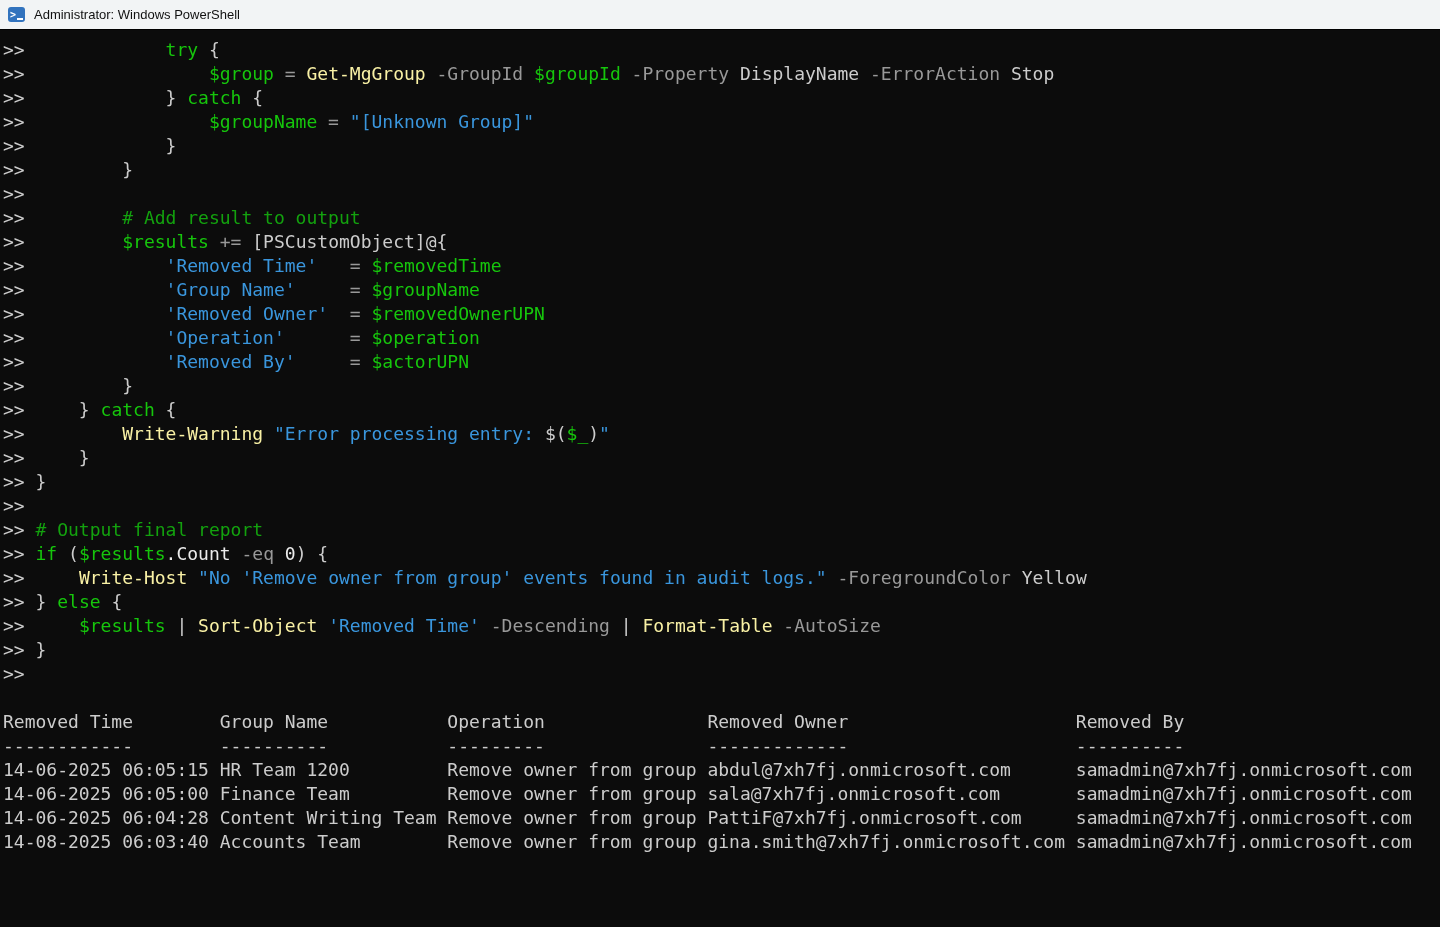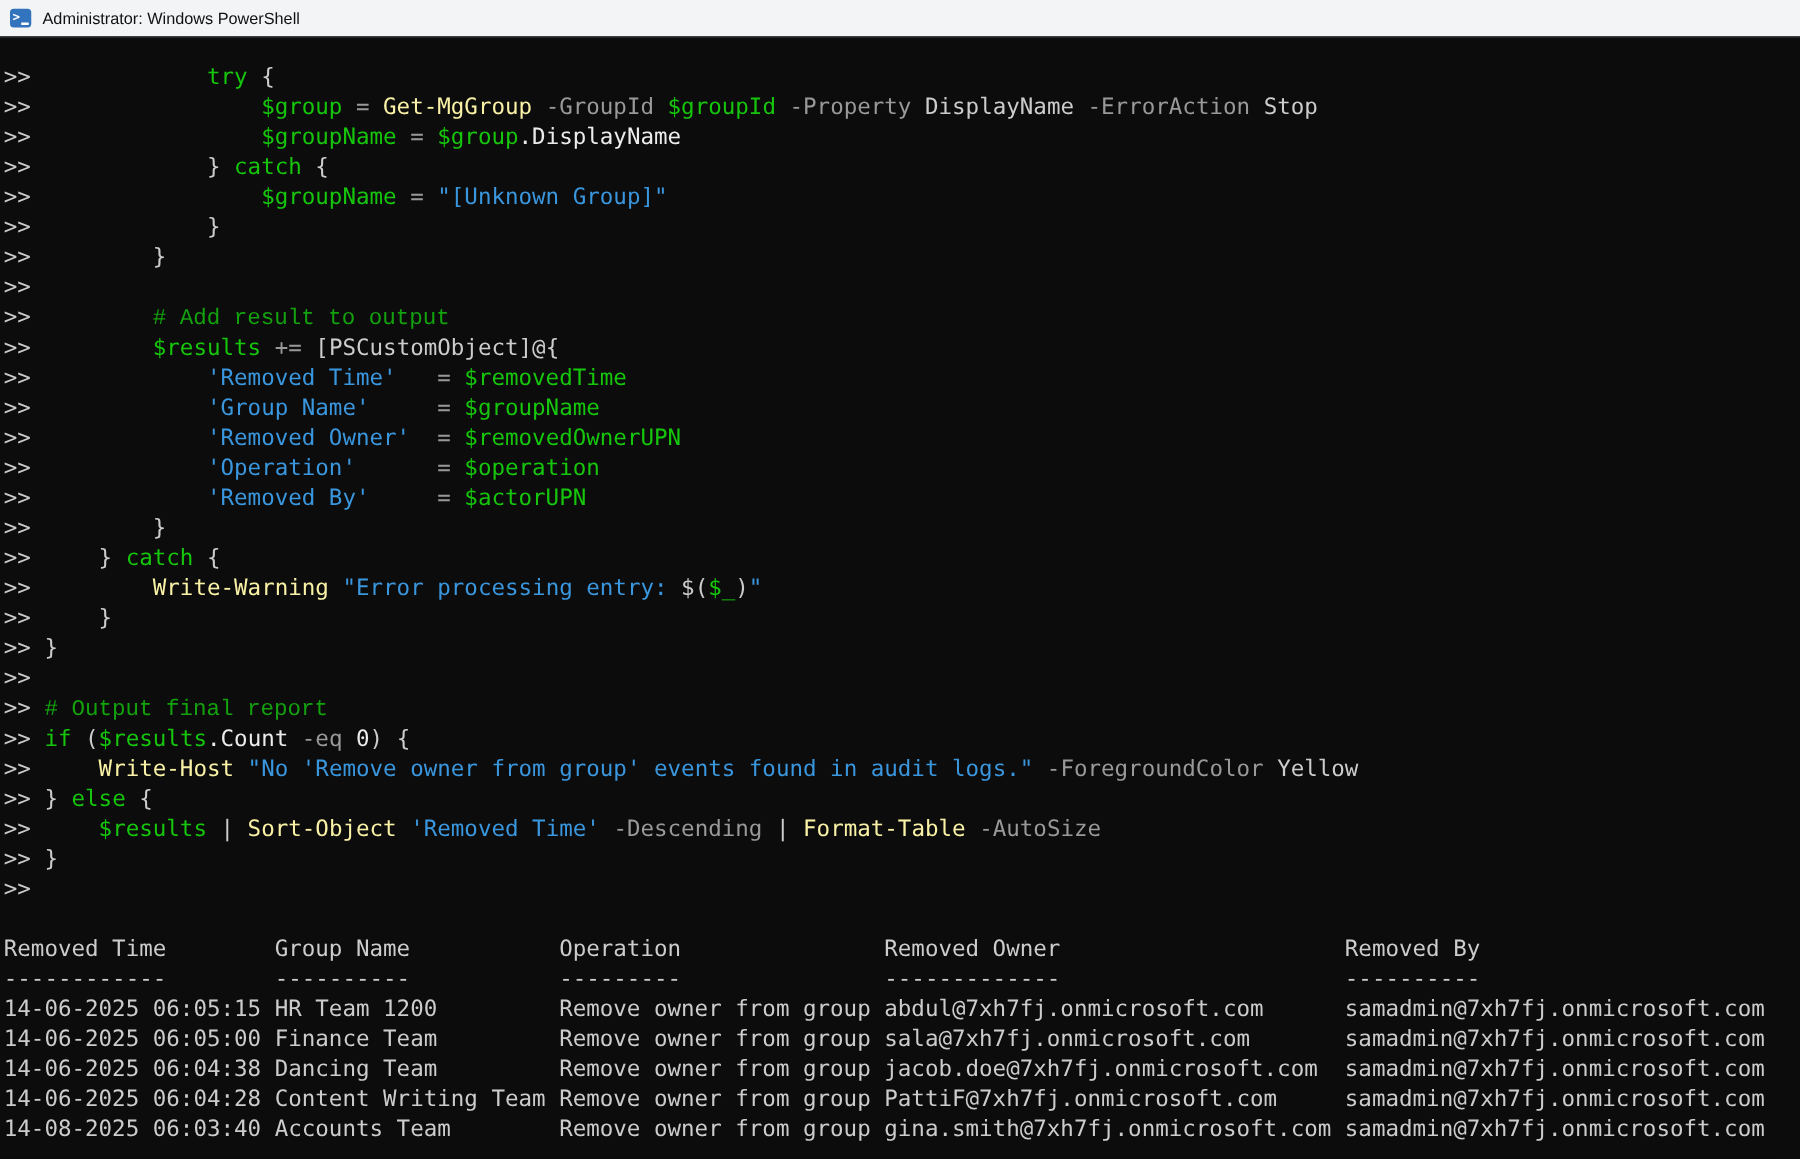--- a/index.html
+++ b/index.html
@@ -27,52 +27,51 @@
     position:absolute;left:2px;top:1px;color:#FFFFFF;
     font:bold 10px/13px "DejaVu Sans Mono",monospace;
   }
   .ps-icon .uscore{
     position:absolute;right:2px;bottom:2px;width:6px;height:2px;background:#FFFFFF;
   }
   .title-text{white-space:nowrap;text-align:center;}
 
   .terminal{
     width:100%;height:897px;background:var(--bg);
-    padding:20px 0 0 3px;
+    padding:8px 0 0 3px;
     font-family:"DejaVu Sans Mono","Liberation Mono",monospace;
     font-size:18px;line-height:24px;color:var(--fg);
     cursor:text;
   }
   .line{white-space:pre;min-height:24px;}
   .tok-d{color:var(--fg);}
   .tok-k{color:var(--kw);}
   .tok-v{color:var(--var);}
   .tok-c{color:var(--cmd);}
   .tok-s{color:var(--str);}
-  .tok-cm{color:var(--cmt);font-family:Liberation Mono, monospace;}
+  .tok-cm{color:var(--cmt);}
   .tok-pr{color:var(--par);}
   .tok-o{color:var(--op);}
   .tok-m{color:var(--mem);}
   .tok-n{color:var(--mem);}
 </style>
 </head>
 <body>
 
 <div class="titlebar">
   <span class="ps-icon" style="background: rgb(50, 115, 190);">
     <span class="chev">&gt;</span>
       <span class="uscore"></span>
   </span>
   <span class="title-text">Administrator: Windows PowerShell</span>
 </div>
 
 <div class="terminal" id="terminal">
     <div class="line"><span class="tok-d">&gt;&gt; </span><span class="tok-d">            </span><span class="tok-k">try</span><span class="tok-d"> {</span></div>
     <div class="line"><span class="tok-d">&gt;&gt; </span><span class="tok-d">                </span><span class="tok-v">$group</span><span class="tok-o"> = </span><span class="tok-c">Get-MgGroup</span><span class="tok-pr"> -GroupId</span><span class="tok-v"> $groupId</span><span class="tok-pr"> -Property</span><span class="tok-d"> DisplayName</span><span class="tok-pr"> -ErrorAction</span><span class="tok-d"> Stop</span></div>
-    <div class="line"><span class="tok-d">&gt;&gt; </span><span class="tok-d">                </span><span class="tok-v">$groupName</span><span class="tok-o"> = </span><span class="tok-v">$group</span><span class="tok-m">.DisplayName</span></div>
     <div class="line"><span class="tok-d">&gt;&gt; </span><span class="tok-d">            } </span><span class="tok-k">catch</span><span class="tok-d"> {</span></div>
     <div class="line"><span class="tok-d">&gt;&gt; </span><span class="tok-d">                </span><span class="tok-v">$groupName</span><span class="tok-o"> = </span><span class="tok-s">"[Unknown Group]"</span></div>
     <div class="line"><span class="tok-d">&gt;&gt; </span><span class="tok-d">            }</span></div>
     <div class="line"><span class="tok-d">&gt;&gt; </span><span class="tok-d">        }</span></div>
     <div class="line"><span class="tok-d">&gt;&gt; </span></div>
     <div class="line"><span class="tok-d">&gt;&gt; </span><span class="tok-d">        </span><span class="tok-cm"># Add result to output</span></div>
     <div class="line"><span class="tok-d">&gt;&gt; </span><span class="tok-d">        </span><span class="tok-v">$results</span><span class="tok-o"> += </span><span class="tok-d">[PSCustomObject]@{</span></div>
     <div class="line"><span class="tok-d">&gt;&gt; </span><span class="tok-d">            </span><span class="tok-s">'Removed Time'</span><span class="tok-o">   = </span><span class="tok-v">$removedTime</span></div>
     <div class="line"><span class="tok-d">&gt;&gt; </span><span class="tok-d">            </span><span class="tok-s">'Group Name'</span><span class="tok-o">     = </span><span class="tok-v">$groupName</span></div>
     <div class="line"><span class="tok-d">&gt;&gt; </span><span class="tok-d">            </span><span class="tok-s">'Removed Owner'</span><span class="tok-o">  = </span><span class="tok-v">$removedOwnerUPN</span></div>
@@ -89,16 +88,15 @@
     <div class="line"><span class="tok-d">&gt;&gt; </span><span class="tok-d">    </span><span class="tok-c">Write-Host</span><span class="tok-s"> "No 'Remove owner from group' events found in audit logs."</span><span class="tok-pr"> -ForegroundColor</span><span class="tok-d"> Yellow</span></div>
     <div class="line"><span class="tok-d">&gt;&gt; </span><span class="tok-d">} </span><span class="tok-k">else</span><span class="tok-d"> {</span></div>
     <div class="line"><span class="tok-d">&gt;&gt; </span><span class="tok-d">    </span><span class="tok-v">$results</span><span class="tok-d"> | </span><span class="tok-c">Sort-Object</span><span class="tok-s"> 'Removed Time'</span><span class="tok-pr"> -Descending</span><span class="tok-d"> | </span><span class="tok-c">Format-Table</span><span class="tok-pr"> -AutoSize</span></div>
     <div class="line"><span class="tok-d">&gt;&gt; </span><span class="tok-d">}</span></div>
     <div class="line"><span class="tok-d">&gt;&gt; </span></div>
     <div class="line"></div>
     <div class="line"><span class="tok-d">Removed Time        Group Name           Operation               Removed Owner                     Removed By</span></div>
     <div class="line"><span class="tok-d">------------        ----------           ---------               -------------                     ----------</span></div>
     <div class="line"><span class="tok-d">14-06-2025 06:05:15 HR Team 1200         Remove owner from group abdul@7xh7fj.onmicrosoft.com      samadmin@7xh7fj.onmicrosoft.com</span></div>
     <div class="line"><span class="tok-d">14-06-2025 06:05:00 Finance Team         Remove owner from group sala@7xh7fj.onmicrosoft.com       samadmin@7xh7fj.onmicrosoft.com</span></div>
-    <div class="line"><span class="tok-d">14-06-2025 06:04:38 Dancing Team         Remove owner from group jacob.doe@7xh7fj.onmicrosoft.com  samadmin@7xh7fj.onmicrosoft.com</span></div>
     <div class="line"><span class="tok-d">14-06-2025 06:04:28 Content Writing Team Remove owner from group PattiF@7xh7fj.onmicrosoft.com     samadmin@7xh7fj.onmicrosoft.com</span></div>
     <div class="line"><span class="tok-d">14-08-2025 06:03:40 Accounts Team        Remove owner from group gina.smith@7xh7fj.onmicrosoft.com samadmin@7xh7fj.onmicrosoft.com</span></div>
   </div>
 
 </body></html>

